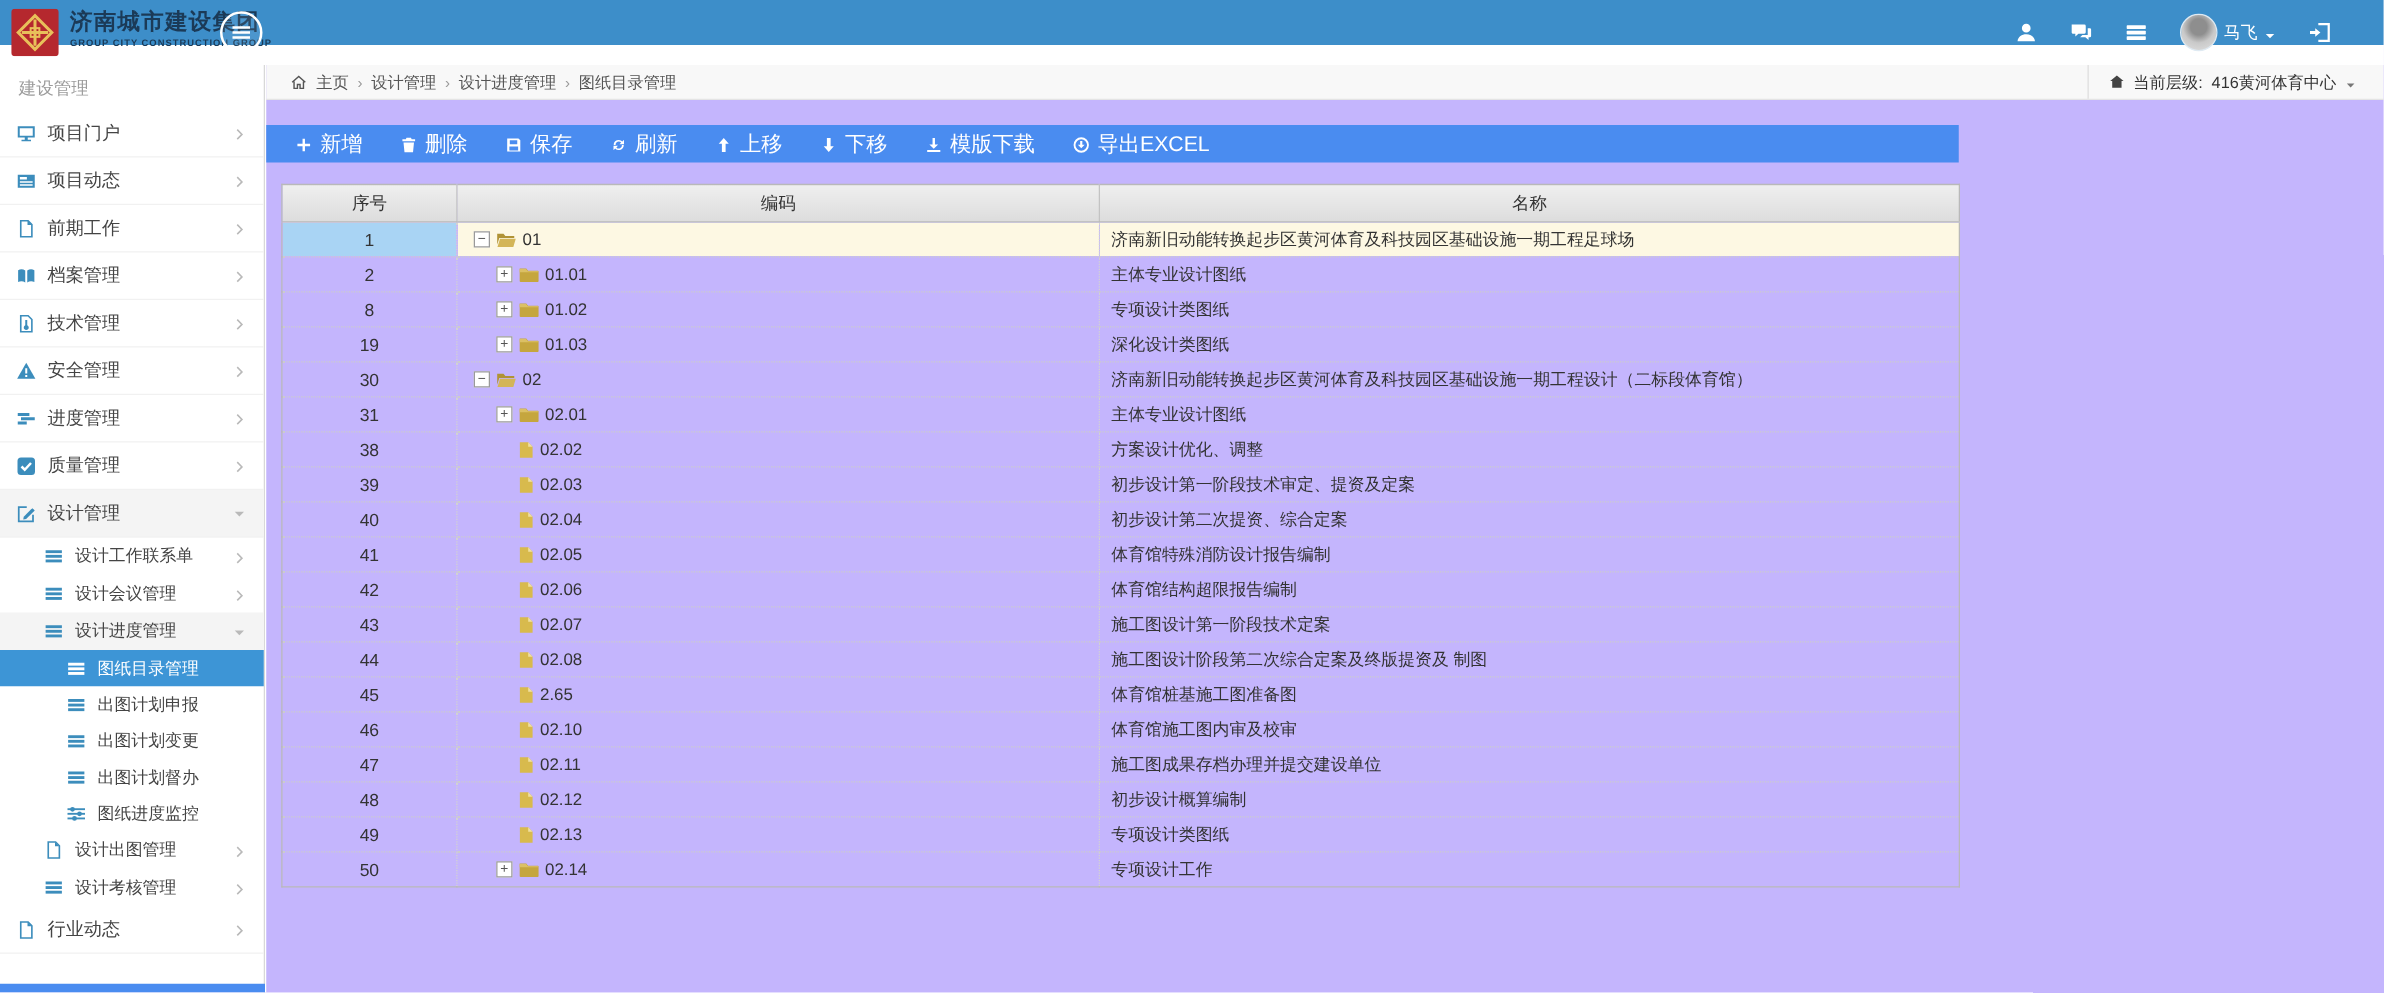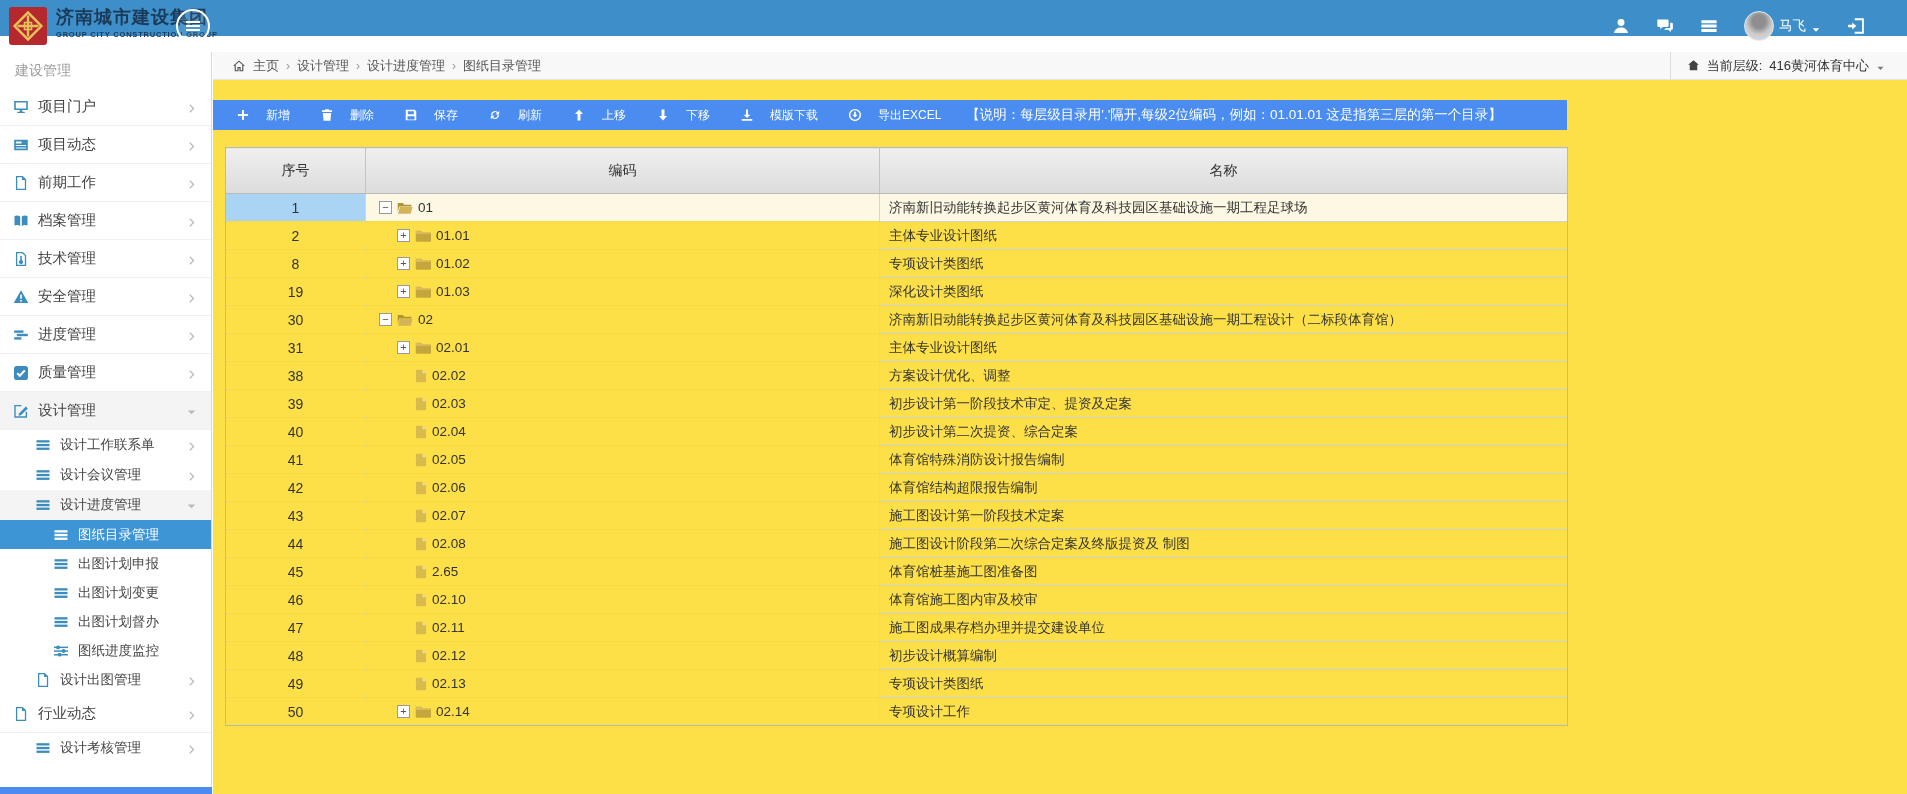--- a/index.html
+++ b/index.html
@@ -38,44 +38,44 @@
   .side-item .chev svg { width:100%; height:100%; fill:currentColor; }
   .lvl0 { height:38px; padding-left:13px; font-size:14.5px; border-bottom:1px solid #f1f1f1; }
   .lvl1 { height:30px; padding-left:35px; font-size:13.5px; }
   .lvl2 { height:29px; padding-left:53px; font-size:13.5px; }
   .expanded { background:#f4f4f4; }
   .active { background:#3d95d6; color:#fff; }
   .active .s-icon { color:#fff; }
   .side-strip { position:absolute; bottom:0; left:0; width:212px; height:7px; background:#4a8cf0; }
 
   
-  .content { position:absolute; top:52px; left:213px; width:1694px; height:742px; background:#fde047; }
+  .content { position:absolute; top:52px; left:213px; width:1694px; height:742px; background:#c4b5fd; }
   .breadcrumb-bar { height:28px; background:#f8f8f8; border-bottom:1px solid #e4e4e4;
     display:flex; align-items:center; justify-content:space-between; }
   .breadcrumb { display:flex; align-items:center; gap:7px; padding-left:19px; font-size:13px; color:#555; }
   .bc-home { width:14px; height:14px; color:#555; }
   .bc-home svg { width:100%; height:100%; fill:currentColor; }
   .bc-sep { color:#9a9a9a; font-size:12px; }
   .bc-item { cursor:pointer; }
   .current-level { align-self:stretch; display:flex; align-items:center; gap:7px; border-left:1px solid #ddd;
     padding:0 22px 0 16px; font-size:13px; color:#333; cursor:pointer; min-width:216px; }
   .cl-icon { width:13px; height:13px; color:#444; } .cl-icon svg{ width:100%; height:100%; fill:currentColor; }
   .cl-caret { width:9px; height:9px; color:#777; } .cl-caret svg{ width:100%; height:100%; fill:currentColor; }
 
   .toolbar { margin-top:20px; width:1354px; height:30px; background:#4a8cf0; display:flex; align-items:center;
     padding-left:8px; color:#fff; }
-  .tb-btn { display:flex; align-items:center; gap:16px; padding:0 15px; height:30px; font-size:12px;
+  .tb-btn { display:flex; align-items:center; gap:6px; padding:0 15px; height:30px; font-size:17px;
     color:#fff; background:none; border:none; cursor:pointer; white-space:nowrap; }
   .tb-icon { width:14px; height:14px; } .tb-icon svg { width:100%; height:100%; fill:currentColor; }
   .tb-note { font-size:13.5px; margin-left:10px; white-space:nowrap; }
 
   
   table.grid { margin:17px 0 0 12px; width:1342px; border-collapse:collapse; table-layout:fixed;
     border:1px solid #b9b9b9; }
-  .grid th { height:46px; background:linear-gradient(#efefef,#dcdcdc); border-right:1px solid #c3c3c3;
+  .grid th { height:30px; background:linear-gradient(#efefef,#dcdcdc); border-right:1px solid #c3c3c3;
     border-bottom:1px solid #b9b9b9; font-size:14px; font-weight:normal; color:#333; }
   .grid th:last-child { border-right:none; }
   .grid td { height:28px; border-bottom:1px dotted #ccc; border-right:1px dotted #d2d2d2;
     font-size:13.5px; color:#333; overflow:hidden; white-space:nowrap; }
   .grid td:last-child { border-right:none; }
   .grid tr:last-child td { border-bottom:none; }
   td.seq { text-align:center; font-size:14px; }
   td.name { padding-left:9px; }
   .code-wrap { display:flex; align-items:center; gap:5px; padding-left:6px; }
   .indent { flex:0 0 auto; }
@@ -306,37 +306,37 @@
         <div class="side-item lvl1">
           <span class="s-icon"><svg viewBox="0 0 16 16">
               <path fill="none" stroke="currentColor" stroke-width="1.3" d="M3.6 1.6h5.9l3 3v9.8H3.6z"></path>
               <path d="M9 1.6v3.4h3.4z"></path>
             </svg></span>
           <span>设计出图管理</span>
           <span class="chev"><svg viewBox="0 0 16 16">
               <path fill="none" stroke="currentColor" stroke-width="1.8" d="M5.5 2.5L11 8l-5.5 5.5"></path>
             </svg></span>
         </div>
-        <div class="side-item lvl0">
-          <span class="s-icon"><svg viewBox="0 0 16 16">
-              <path fill="none" stroke="currentColor" stroke-width="1.3" d="M3.6 1.6h5.9l3 3v9.8H3.6z"></path>
-              <path d="M9 1.6v3.4h3.4z"></path>
-            </svg></span>
-          <span>行业动态</span>
-          <span class="chev"><svg viewBox="0 0 16 16">
-              <path fill="none" stroke="currentColor" stroke-width="1.8" d="M5.5 2.5L11 8l-5.5 5.5"></path>
-            </svg></span>
-        </div>
         <div class="side-item lvl1">
           <span class="s-icon"><svg viewBox="0 0 16 16">
               <rect x="1.5" y="3.2" width="13" height="2.3"></rect>
               <rect x="1.5" y="6.9" width="13" height="2.3"></rect>
               <rect x="1.5" y="10.6" width="13" height="2.3"></rect>
             </svg></span>
           <span>设计考核管理</span>
+          <span class="chev"><svg viewBox="0 0 16 16">
+              <path fill="none" stroke="currentColor" stroke-width="1.8" d="M5.5 2.5L11 8l-5.5 5.5"></path>
+            </svg></span>
+        </div>
+        <div class="side-item lvl0">
+          <span class="s-icon"><svg viewBox="0 0 16 16">
+              <path fill="none" stroke="currentColor" stroke-width="1.3" d="M3.6 1.6h5.9l3 3v9.8H3.6z"></path>
+              <path d="M9 1.6v3.4h3.4z"></path>
+            </svg></span>
+          <span>行业动态</span>
           <span class="chev"><svg viewBox="0 0 16 16">
               <path fill="none" stroke="currentColor" stroke-width="1.8" d="M5.5 2.5L11 8l-5.5 5.5"></path>
             </svg></span>
         </div>
       </nav>
     <div class="side-strip"></div>
   </aside>
 
   <main class="content">
     <div class="breadcrumb-bar">
@@ -412,21 +412,20 @@
             <span>模版下载</span>
           </button>
           <button class="tb-btn">
             <span class="tb-icon"><svg viewBox="0 0 16 16">
                 <path fill-rule="evenodd" d="M8 1a7 7 0 110 14A7 7 0 018 1zm0 1.7a5.3 5.3 0 100 10.6A5.3 5.3 0 008 2.7z"></path>
                 <path d="M7 4.4h2v3.4h2.1L8 10.9 4.9 7.8H7z"></path>
               </svg></span>
             <span>导出EXCEL</span>
           </button>
         </span>
-      <span class="tb-note">【说明：每层级目录用'.'隔开,每级2位编码，例如：01.01.01 这是指第三层的第一个目录】</span>
     </div>
 
     <table class="grid">
       <colgroup>
           <col style="width:140px">
           <col style="width:514px">
           <col style="width:688px">
         </colgroup>
       <thead>
         <tr>

